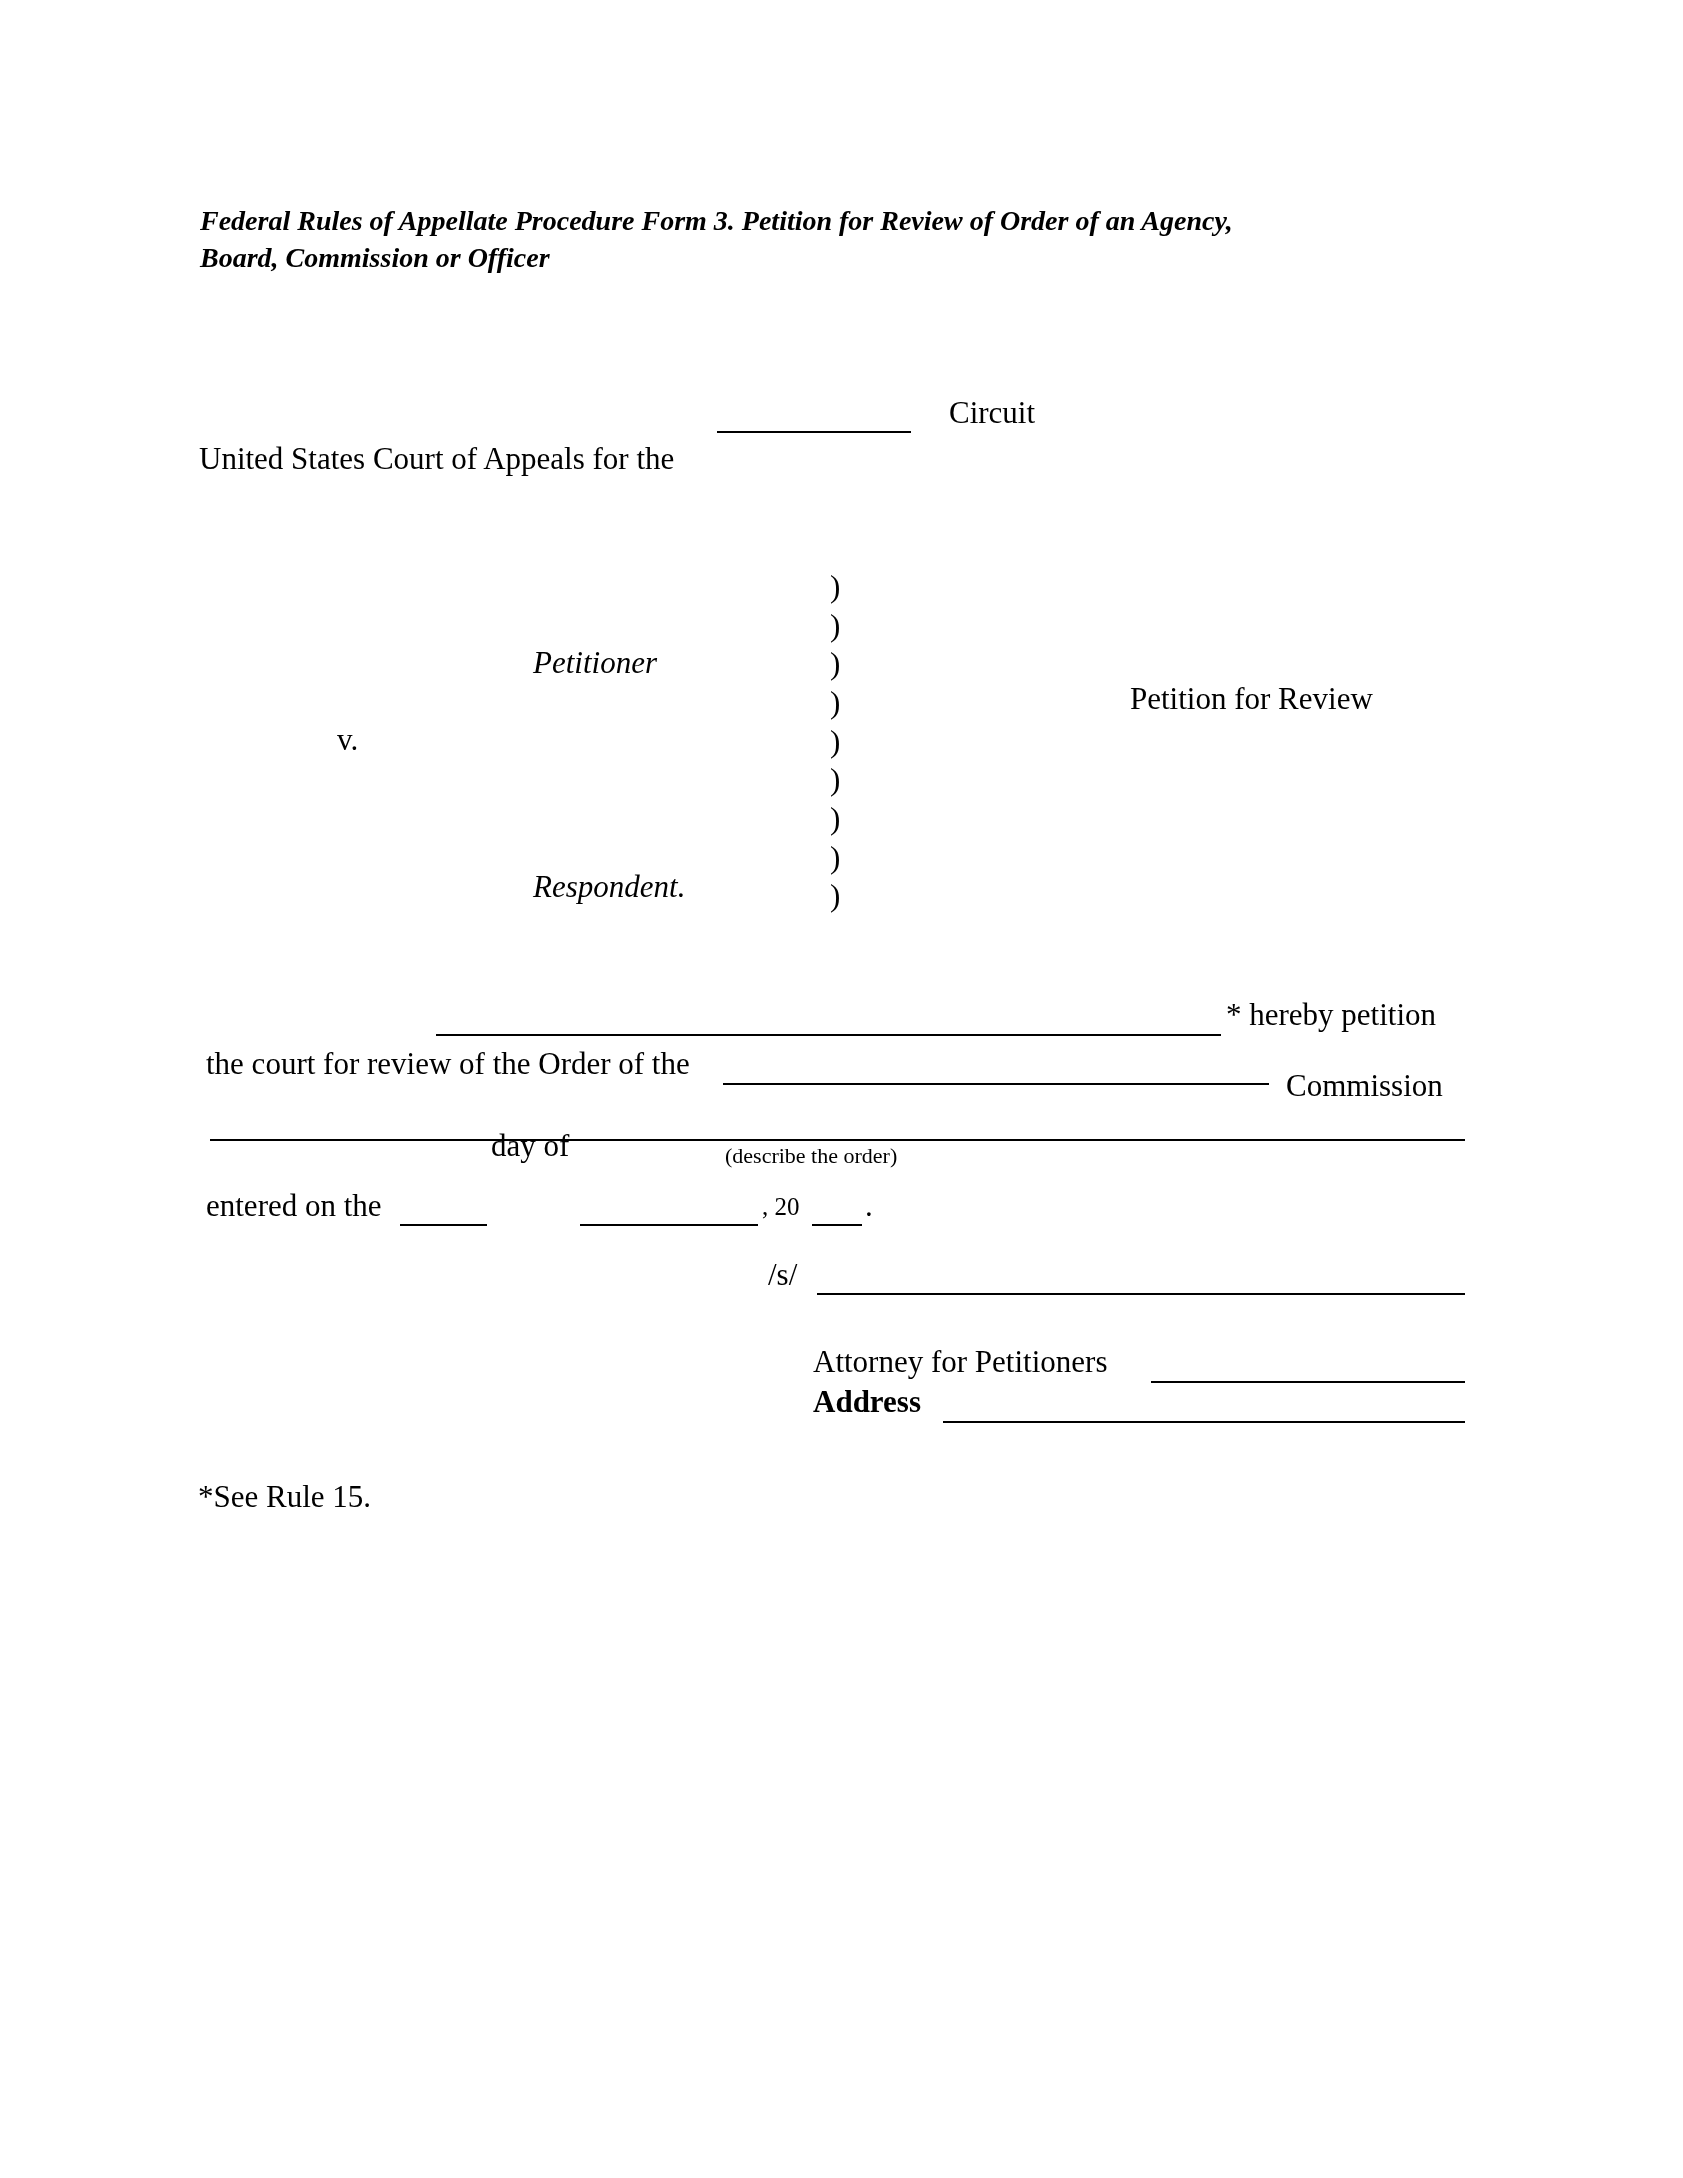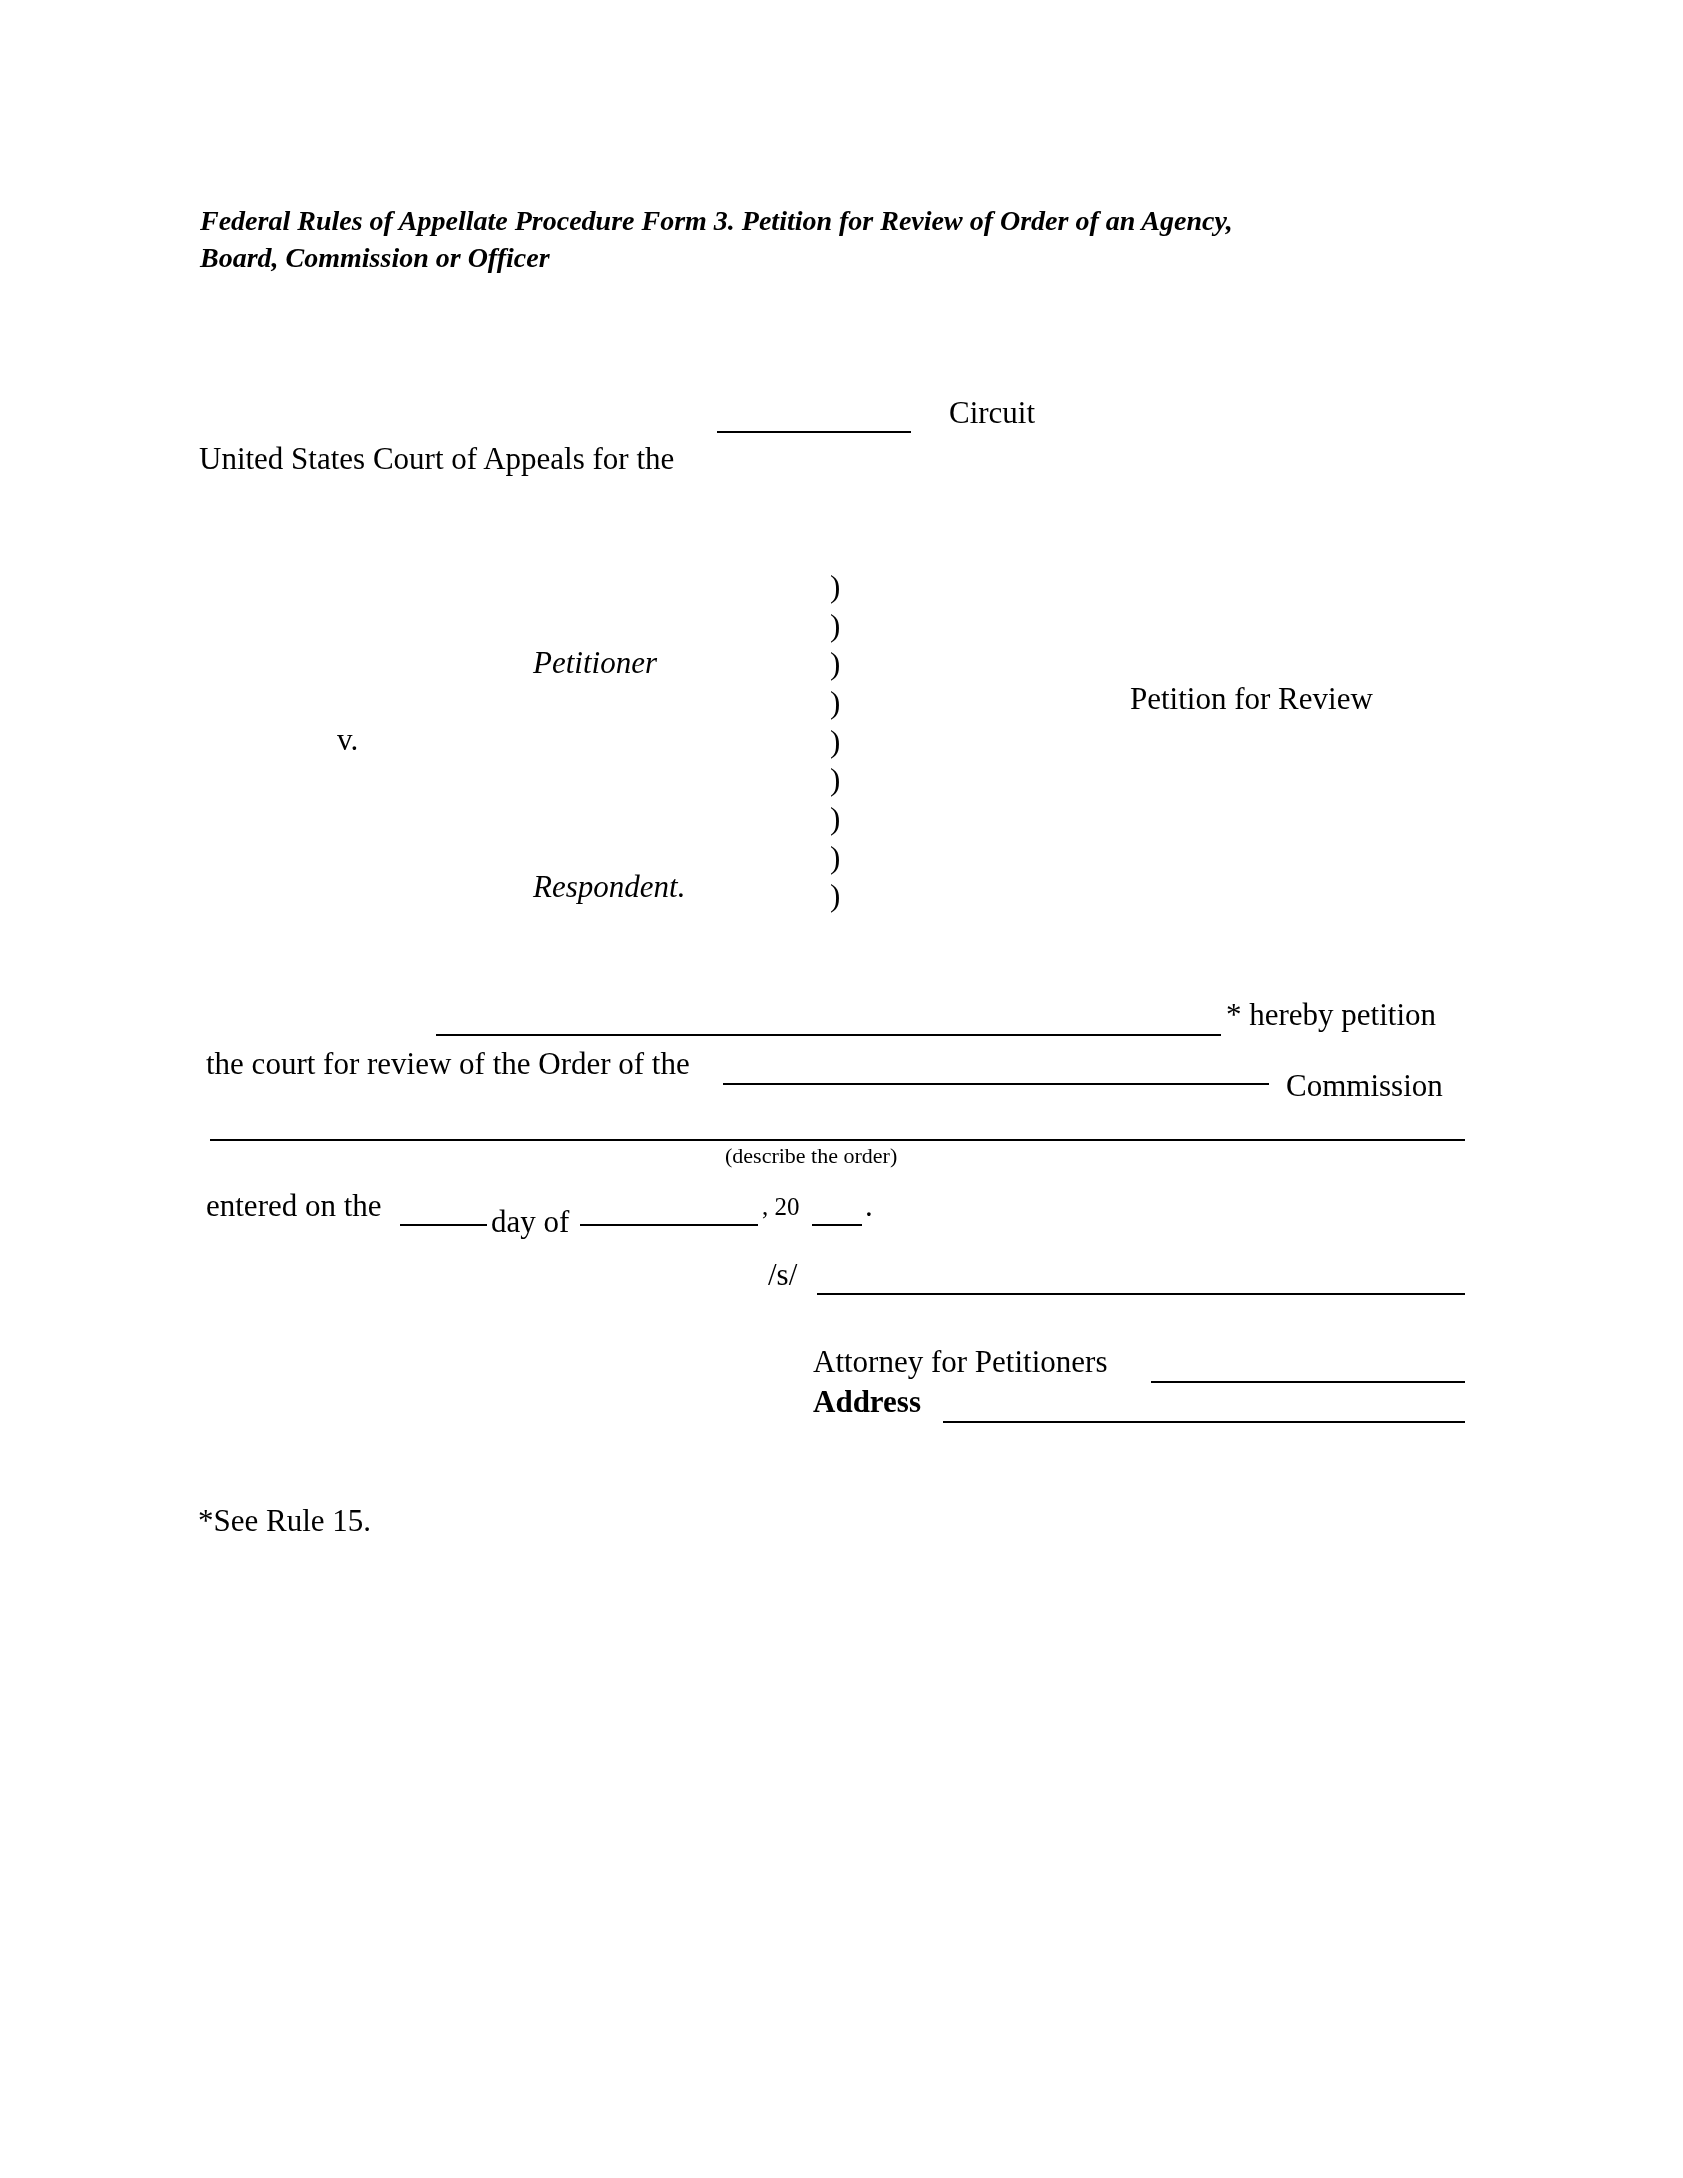--- a/index.html
+++ b/index.html
@@ -50,31 +50,31 @@
 
   <span class="abs t" style="left:206px; top:1046px;">the court for review of the Order of the</span>
   <div class="line" style="left:723px; top:1083px; width:546px;"></div>
   <span class="abs t" style="left:1286px; top:1068px;">Commission</span>
 
   <div class="line" style="left:210px; top:1139px; width:1255px;"></div>
   <span class="abs small" style="left:725px; top:1142px; line-height:28px;">(describe the order)</span>
 
   <span class="abs t" style="left:206px; top:1188px;">entered on the</span>
   <div class="line" style="left:400px; top:1224px; width:87px;"></div>
-  <span class="abs t" style="left:491px; top:1204px;">day of</span>
+  <span class="abs t" style="left:491px; top:1128px;">day of</span>
   <div class="line" style="left:580px; top:1224px; width:178px;"></div>
   <span class="abs" style="left:762px; top:1192px; font-size:25px; line-height:30px;">, 20</span>
   <div class="line" style="left:812px; top:1224px; width:50px;"></div>
   <span class="abs t" style="left:865px; top:1188px;">.</span>
 
   <span class="abs t" style="left:768px; top:1257px;">/s/</span>
   <div class="line" style="left:817px; top:1293px; width:648px;"></div>
 
   <span class="abs t" style="left:813px; top:1344px;">Attorney for Petitioners</span>
   <div class="line" style="left:1151px; top:1381px; width:314px;"></div>
 
   <span class="abs t" style="left:813px; top:1384px;font-weight:bold;">Address</span>
   <div class="line" style="left:943px; top:1421px; width:522px;"></div>
 
-  <span class="abs t" style="left:198px; top:1479px;margin-top:24px;">*See Rule 15.</span>
+  <span class="abs t" style="left:198px; top:1479px;">*See Rule 15.</span>
 
 </div>
 
 
 </body></html>

